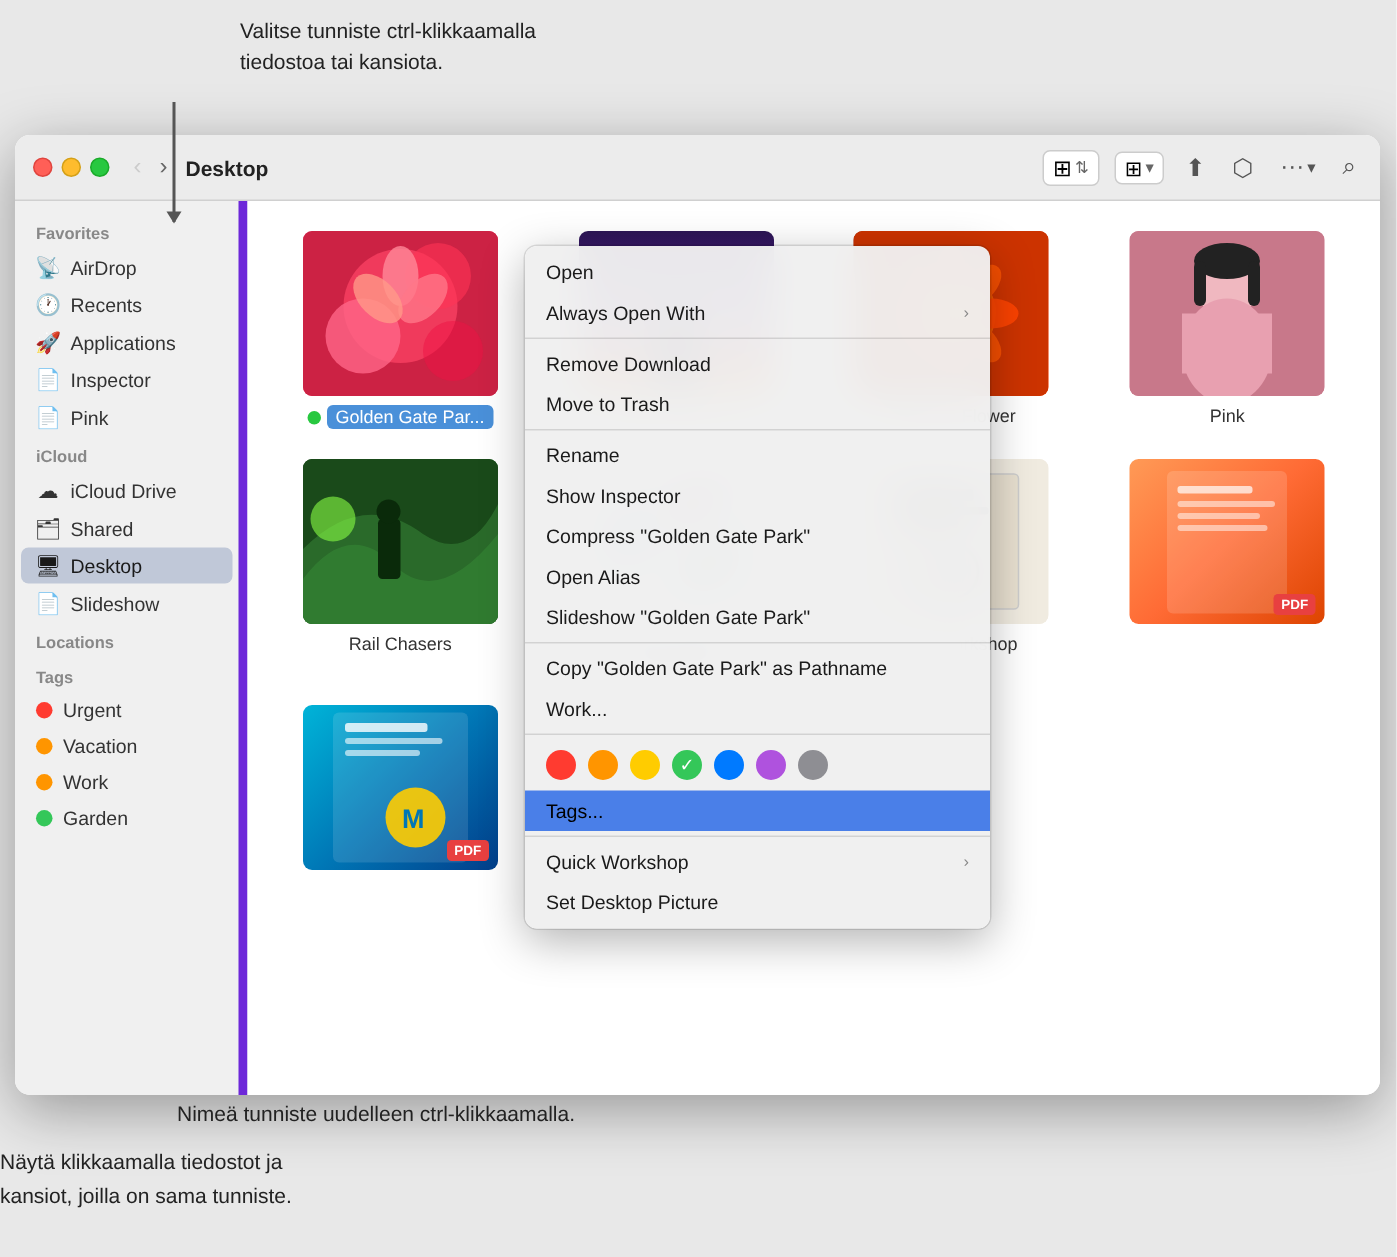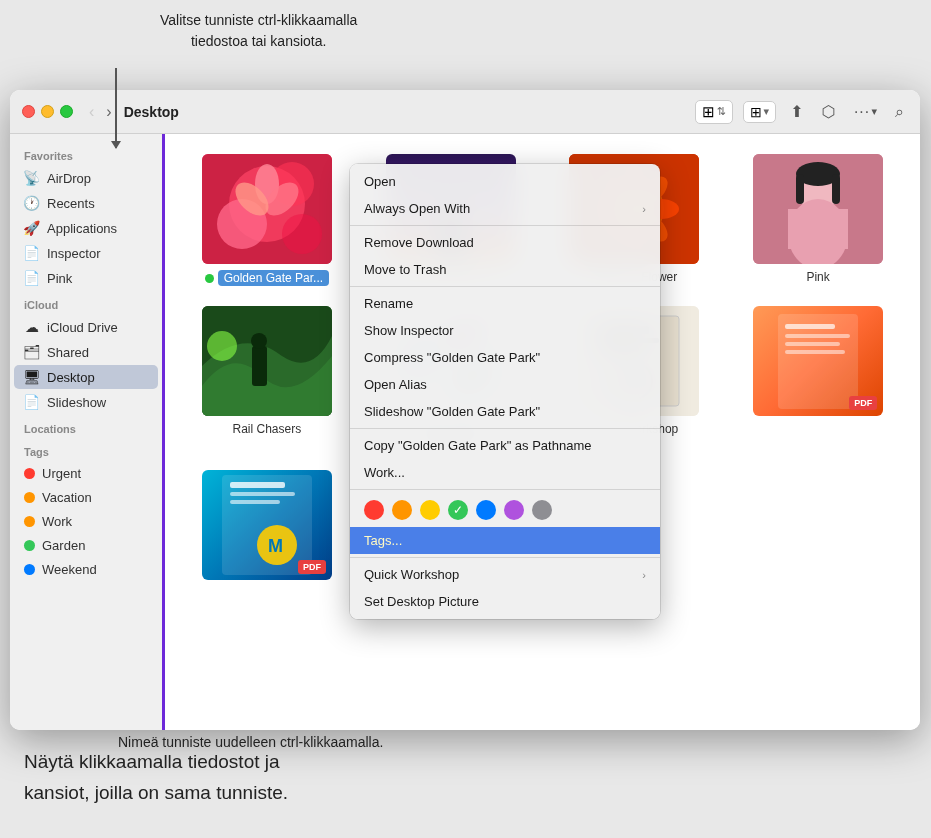--- a/index.html
+++ b/index.html
@@ -10,21 +10,20 @@
       min-height: 838px;
       position: relative;
       overflow: hidden;
     }
 
     
     .annotation-top {
       position: absolute;
       top: 10px;
       left: 160px;
-      text-align: center;
       font-size: 14px;
       color: #222;
       line-height: 1.5;
       z-index: 10;
     }
 
     
     .callout-line {
       position: absolute;
       top: 68px;
@@ -149,21 +148,21 @@
     .finder-body {
       display: flex;
       flex: 1;
       overflow: hidden;
     }
 
     
     .sidebar {
       width: 155px;
       background: #f0f0f0;
-      border-right: 3px solid #6d28d9;
+      border-right: 6px solid #6d28d9;
       padding: 8px 0;
       overflow-y: auto;
       flex-shrink: 0;
     }
     .sidebar-section-label {
       font-size: 11px;
       font-weight: 600;
       color: #888;
       padding: 8px 14px 3px;
       text-transform: none;
@@ -285,21 +284,21 @@
       display: flex;
       align-items: center;
       justify-content: space-between;
       padding: 6px 14px;
       font-size: 13px;
       color: #1a1a1a;
       cursor: pointer;
     }
     .ctx-item.highlighted {
       background: #4a7fe8;
-      color: #fef9c3;
+      color: #000000;
       align-items: center;
     }
     .ctx-separator {
       height: 1px;
       background: rgba(0,0,0,0.12);
       margin: 3px 0;
     }
     .ctx-chevron {
       font-size: 11px;
       color: #888;
@@ -432,24 +431,20 @@
         <span>Vacation</span>
       </div>
       <div class="sidebar-item">
         <div class="tag-dot" style="background:#ff9500;"></div>
         <span>Work</span>
       </div>
       <div class="sidebar-item">
         <div class="tag-dot" style="background:#34c759;"></div>
         <span>Garden</span>
       </div>
-      <div class="sidebar-item">
-        <div class="tag-dot" style="background:#007aff;"></div>
-        <span>Weekend</span>
-      </div>
     </div>
 
     <div class="file-grid">
 
       <div class="file-item file-selected">
         <div class="file-thumb thumb-flowers">
 
           <svg width="130" height="110" xmlns="http://www.w3.org/2000/svg" style="position:absolute;top:0;left:0;">
             <rect width="130" height="110" fill="#cc2244"></rect>
             <circle cx="65" cy="50" r="38" fill="#ff4466" opacity="0.7"></circle>
@@ -687,16 +682,16 @@
         </div>
       </div>
 
     </div>
   </div>
 </div>
 
 <div style="position:absolute; bottom: 88px; left: 118px; font-size:14px; color:#222; z-index:10;">
   <span>Nimeä tunniste uudelleen ctrl-klikkaamalla.</span>
 </div>
-<div style="position:absolute; bottom: 30px; left: 24px; font-size:19px; color:#222; z-index:10; line-height:1.6;">
+<div style="position:absolute; bottom: 30px; left: 0; font-size:14px; color:#222; z-index:10; line-height:1.6;">
   <div>Näytä klikkaamalla tiedostot ja</div>
   <div>kansiot, joilla on sama tunniste.</div>
 </div>
 
 </body></html>

